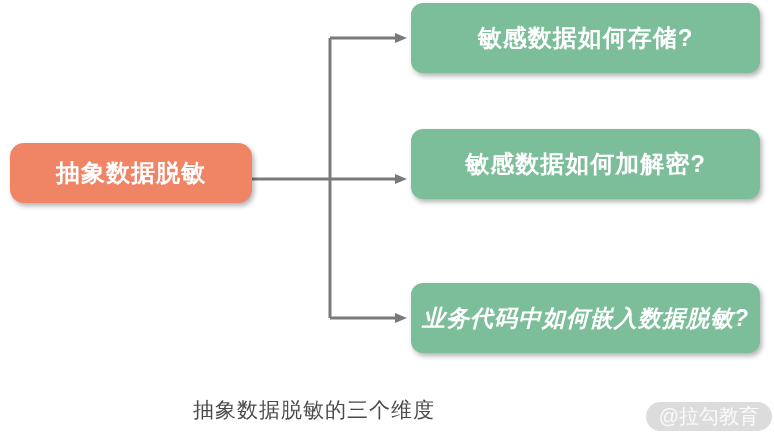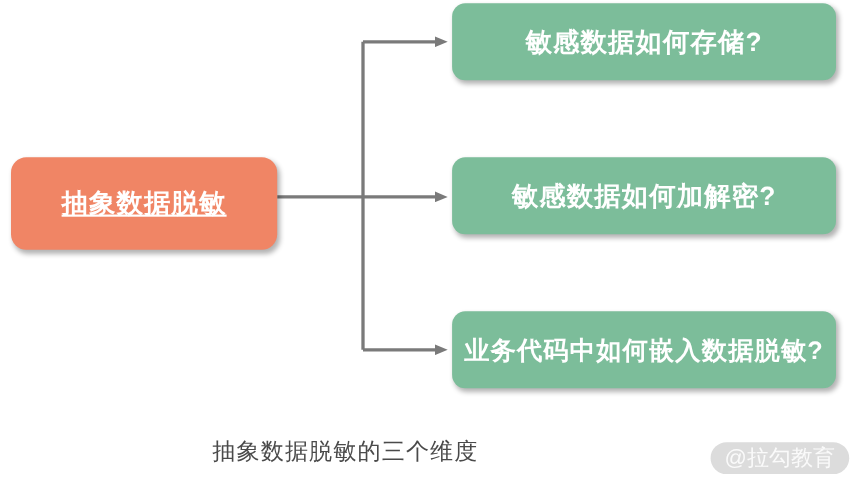--- a/index.html
+++ b/index.html
@@ -41,34 +41,33 @@
     font-weight: bold;
     font-size: 24px;
     white-space: nowrap;
     box-shadow: 2px 3px 5px rgba(0, 0, 0, 0.3);
     letter-spacing: 1px;
   }
   .node-root {
     left: 10px;
     top: 143px;
     width: 242px;
-    height: 84px;
+    height: 60px;
     background: var(--color-root-fill, #f08565);
     border-radius: 14px;
-    text-decoration: underline;
   }
   .node-child {
     left: 411px;
     width: 349px;
     height: 70px;
     background: var(--color-child-fill, #7cbd9a);
   }
   .node-child-0 { top: 3px; }
-  .node-child-1 { top: 143px; justify-content: center; }
-  .node-child-2 { top: 283px; font-size: 23px; }
+  .node-child-1 { top: 129px; justify-content: center; }
+  .node-child-2 { top: 283px; font-size: 23px; font-style: italic; }
   .caption {
     position: absolute;
     left: 0;
     top: 396px;
     width: 628px;
     text-align: center;
     font-size: 21px;
     color: var(--color-caption-text, #4a4a4a);
     letter-spacing: 1px;
   }

